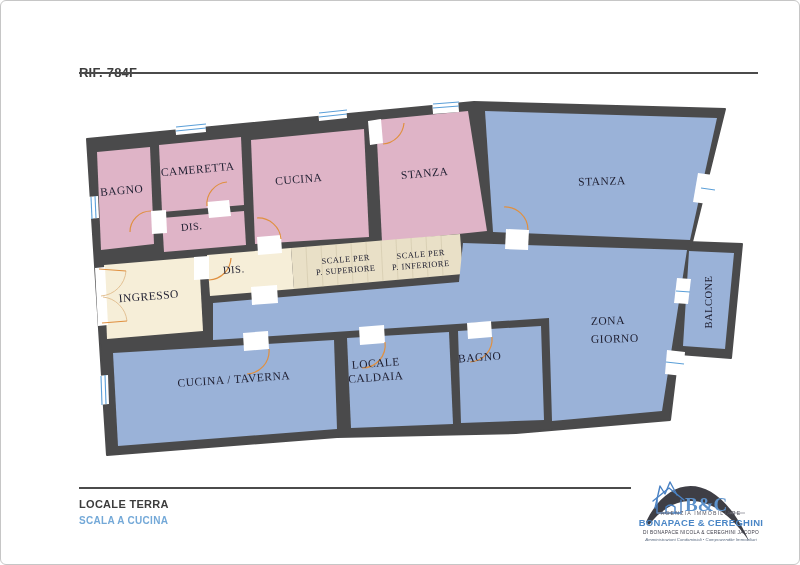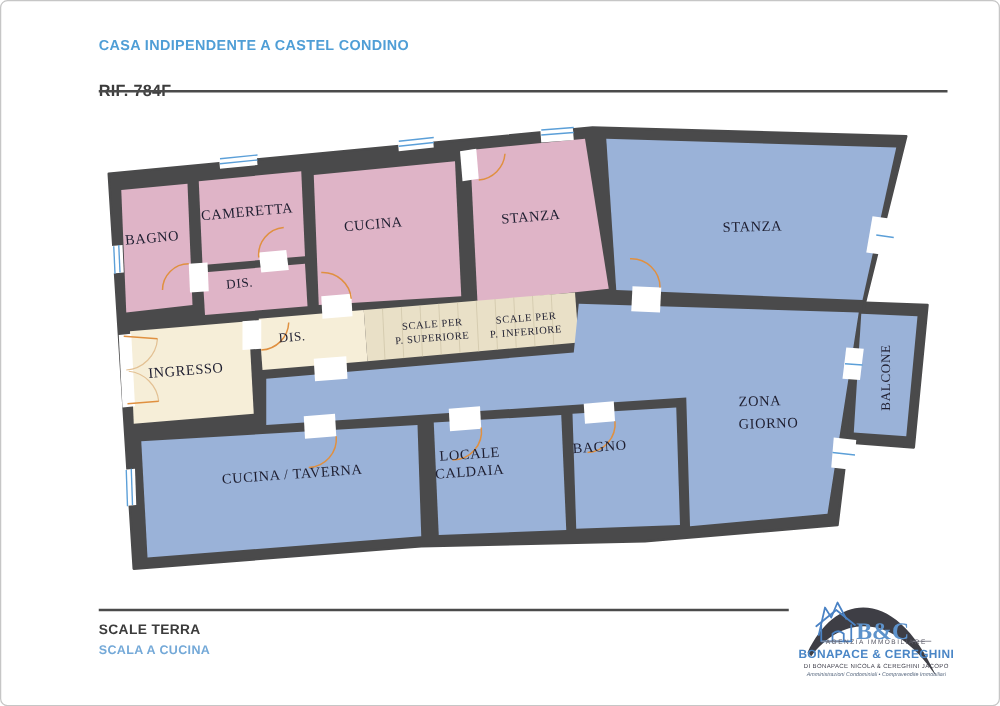--- a/index.html
+++ b/index.html
@@ -200,21 +200,20 @@
       <text x="684" y="510" font-family="Liberation Serif, serif" font-size="19" font-weight="bold" fill="#5d92cb">B&amp;C</text>
       <line x1="656" y1="512" x2="671" y2="512" stroke="#8a8a94" stroke-width="0.8"></line>
       <line x1="729" y1="512" x2="744" y2="512" stroke="#8a8a94" stroke-width="0.8"></line>
       <text x="700" y="514" text-anchor="middle" font-size="5.2" letter-spacing="1.2" fill="#5a5a66">AGENZIA IMMOBILIARE</text>
       <text x="700" y="525" text-anchor="middle" font-size="9.5" font-weight="bold" letter-spacing=".3" fill="#4a86c6">BONAPACE &amp; CEREGHINI</text>
       <text x="700" y="533" text-anchor="middle" font-size="4.8" letter-spacing=".3" fill="#3a3a46">DI BONAPACE NICOLA &amp; CEREGHINI JACOPO</text>
       <text x="700" y="540" text-anchor="middle" font-size="4.3" font-style="italic" fill="#5a6a80">Amministrazioni Condominiali • Compravendite Immobiliari</text>
     </g>
   </svg>
 
-  <div class="hdr-title">CASA INDIPENDENTE A CASTEL CONDINO</div>
   <div class="hdr-ref">RIF. 784F</div>
   <div class="rule rule-top"></div>
 
   <div class="rule rule-bottom"></div>
-  <div class="ftr-floor">SCALE TERRA</div>
+  <div class="ftr-floor">LOCALE TERRA</div>
   <div class="ftr-note">SCALA A CUCINA</div>
 
 </div>
 
 </body></html>

